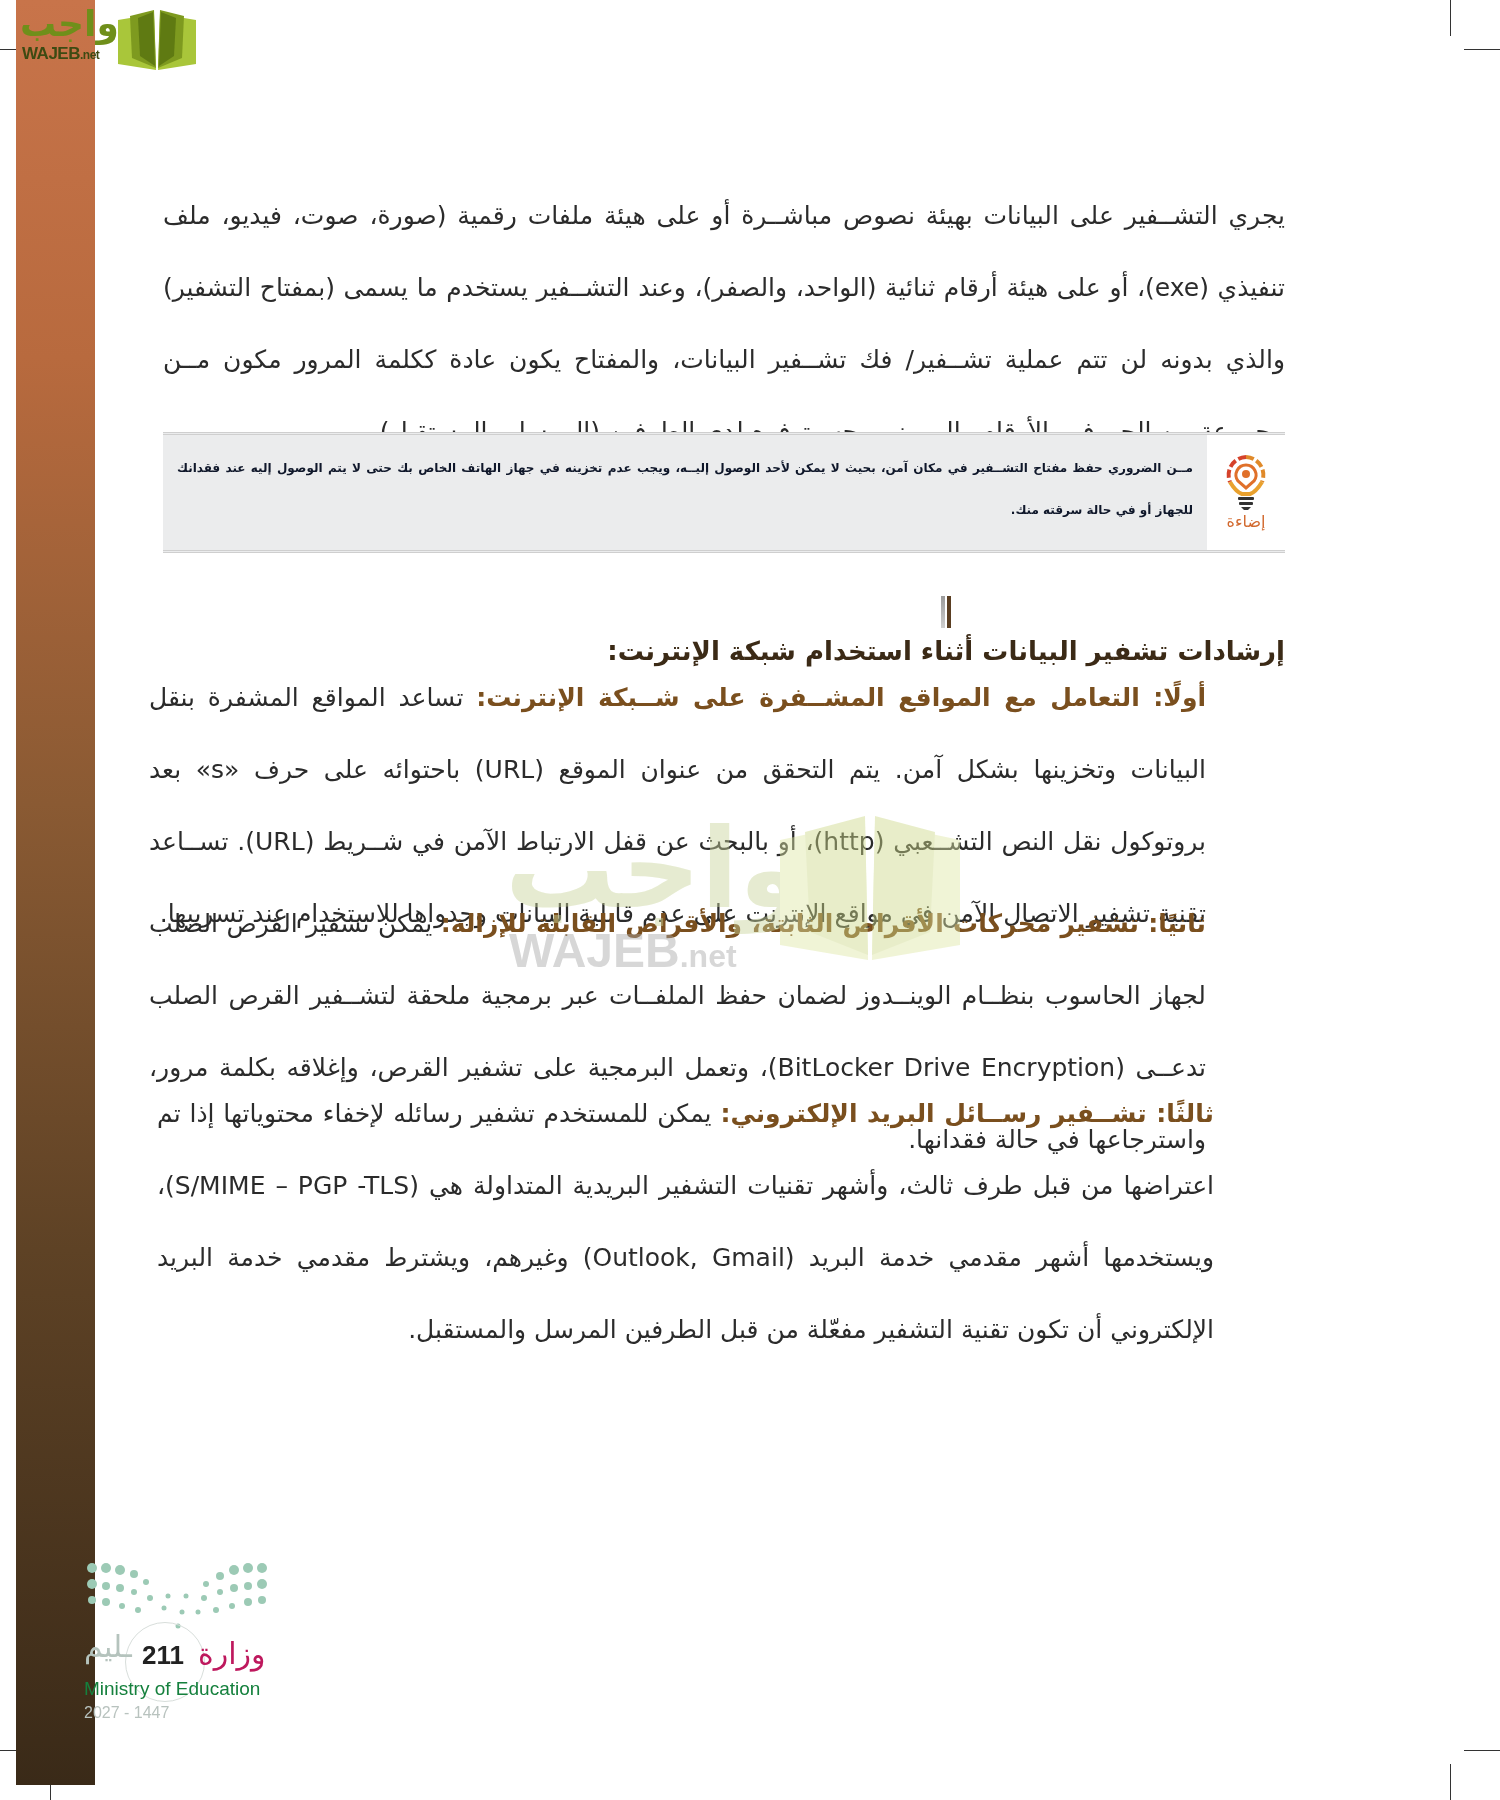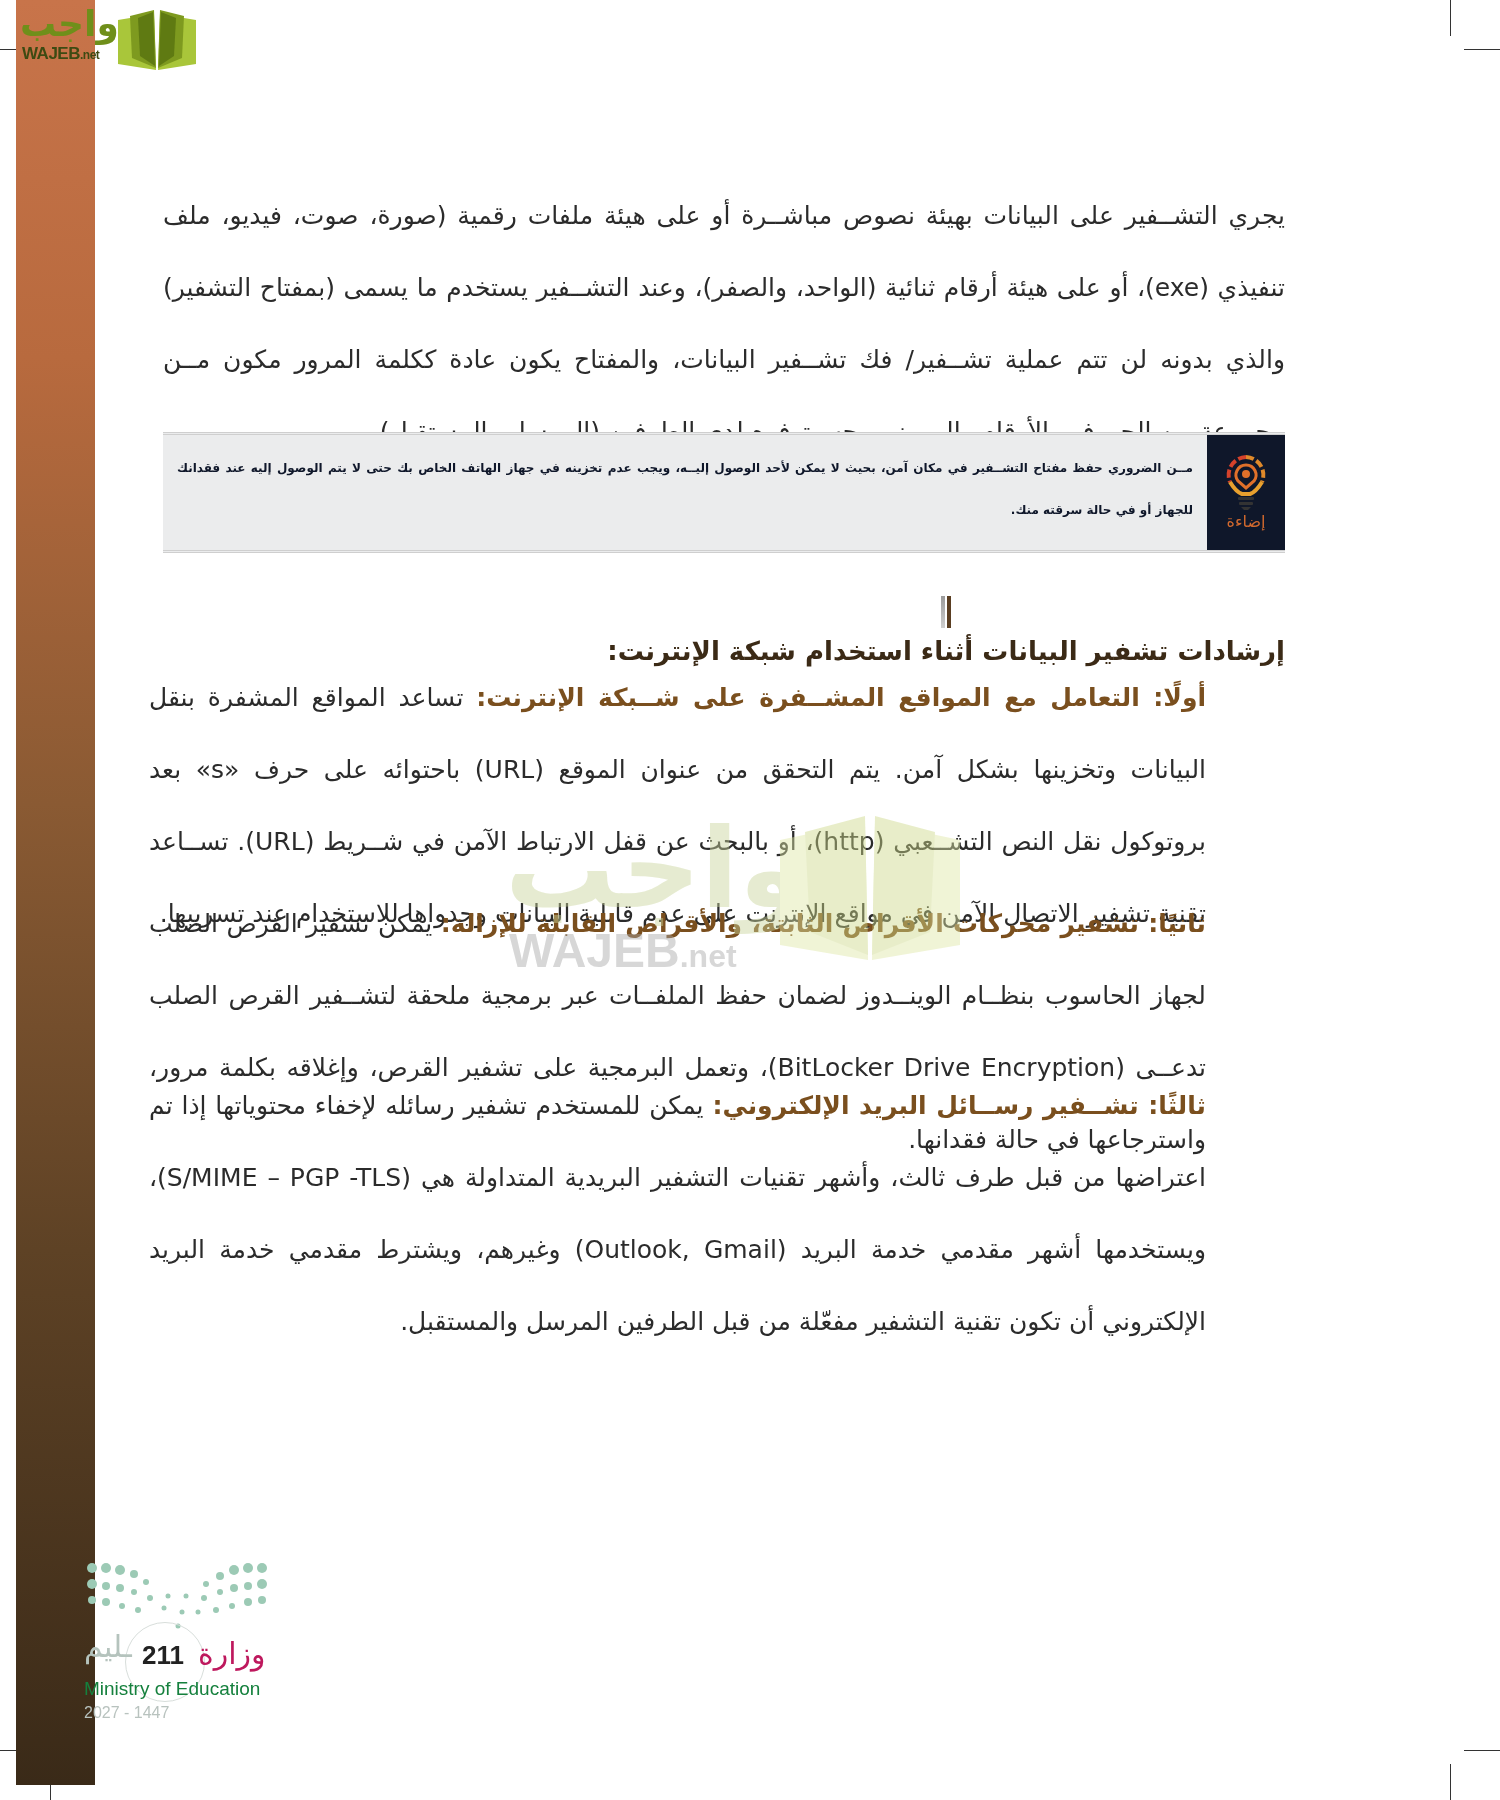--- a/index.html
+++ b/index.html
@@ -26,21 +26,21 @@
     text-align-last:right; color:#2b2b2b;
   }
   .intro { left:163px; width:1122px; top:180px; }
 
   .tip-box {
     position:absolute; left:163px; top:432px; width:1122px; height:115px;
     border-top:3px double #cfcfcf; border-bottom:3px double #cfcfcf;
     background:#ebeced; display:flex; flex-direction:row;
   }
   .tip-icon-cell {
-    width:78px; background:#0f172a; display:flex; flex-direction:column;
+    width:78px; background:#ffffff; display:flex; flex-direction:column;
     align-items:center; justify-content:center;
   }
   .tip-label { font-size:16px; color:#d2692e; margin-top:2px; }
   .tip-text {
     flex:1; padding:12px 14px 0 14px; font-size:12px; font-weight:bold;
     line-height:42px; color:#0f172a; text-align:justify; text-align-last:right;
   }
 
   .heading {
     position:absolute; right:215px; top:596px; font-size:26px; font-weight:bold;
@@ -129,21 +129,21 @@
   </div>
 
   <p class="para section" style="margin:0;top:662px;">
     <span class="lead">أولًا: التعامل مع المواقع المشــفرة على شــبكة الإنترنت:</span><span> تساعد المواقع المشفرة بنقل البيانات وتخزينها بشكل آمن. يتم التحقق من عنوان الموقع (URL) باحتوائه على حرف «s» بعد بروتوكول نقل النص التشــعبي (http)، أو بالبحث عن قفل الارتباط الآمن في شــريط (URL). تســاعد تقنية تشفير الاتصال الآمن في مواقع الإنترنت على عدم قابلية البيانات وجدواها للاستخدام عند تسريبها.</span>
   </p>
 
   <p class="para section" style="margin:0;top:888px;">
     <span class="lead">ثانيًا: تشفير محركات الأقراص الثابتة، والأقراص القابلة للإزالة:</span><span> يمكن تشفير القرص الصلب لجهاز الحاسوب بنظــام الوينــدوز لضمان حفظ الملفــات عبر برمجية ملحقة لتشــفير القرص الصلب تدعــى (BitLocker Drive Encryption)، وتعمل البرمجية على تشفير القرص، وإغلاقه بكلمة مرور، واسترجاعها في حالة فقدانها.</span>
   </p>
 
-  <p class="para section" style="margin:0;top:1070px;">
+  <p class="para section" style="margin:8px;top:1070px;">
     <span class="lead">ثالثًا: تشــفير رســائل البريد الإلكتروني:</span><span> يمكن للمستخدم تشفير رسائله لإخفاء محتوياتها إذا تم اعتراضها من قبل طرف ثالث، وأشهر تقنيات التشفير البريدية المتداولة هي (S/MIME – PGP -TLS)، ويستخدمها أشهر مقدمي خدمة البريد (Outlook, Gmail) وغيرهم، ويشترط مقدمي خدمة البريد الإلكتروني أن تكون تقنية التشفير مفعّلة من قبل الطرفين المرسل والمستقبل.</span>
   </p>
 </div>
 
 <div class="watermark">
   <div class="wm-ar">واجب</div>
   <div class="wm-en"><span>WAJEB</span><small>.net</small></div>
   <svg class="wm-book" width="200" height="150" viewBox="0 0 200 150">
     <path d="M10 30 L95 12 L98 150 L10 135 Z" fill="#dfe7a6"></path>
     <path d="M190 30 L105 12 L102 150 L190 135 Z" fill="#dfe7a6"></path>

